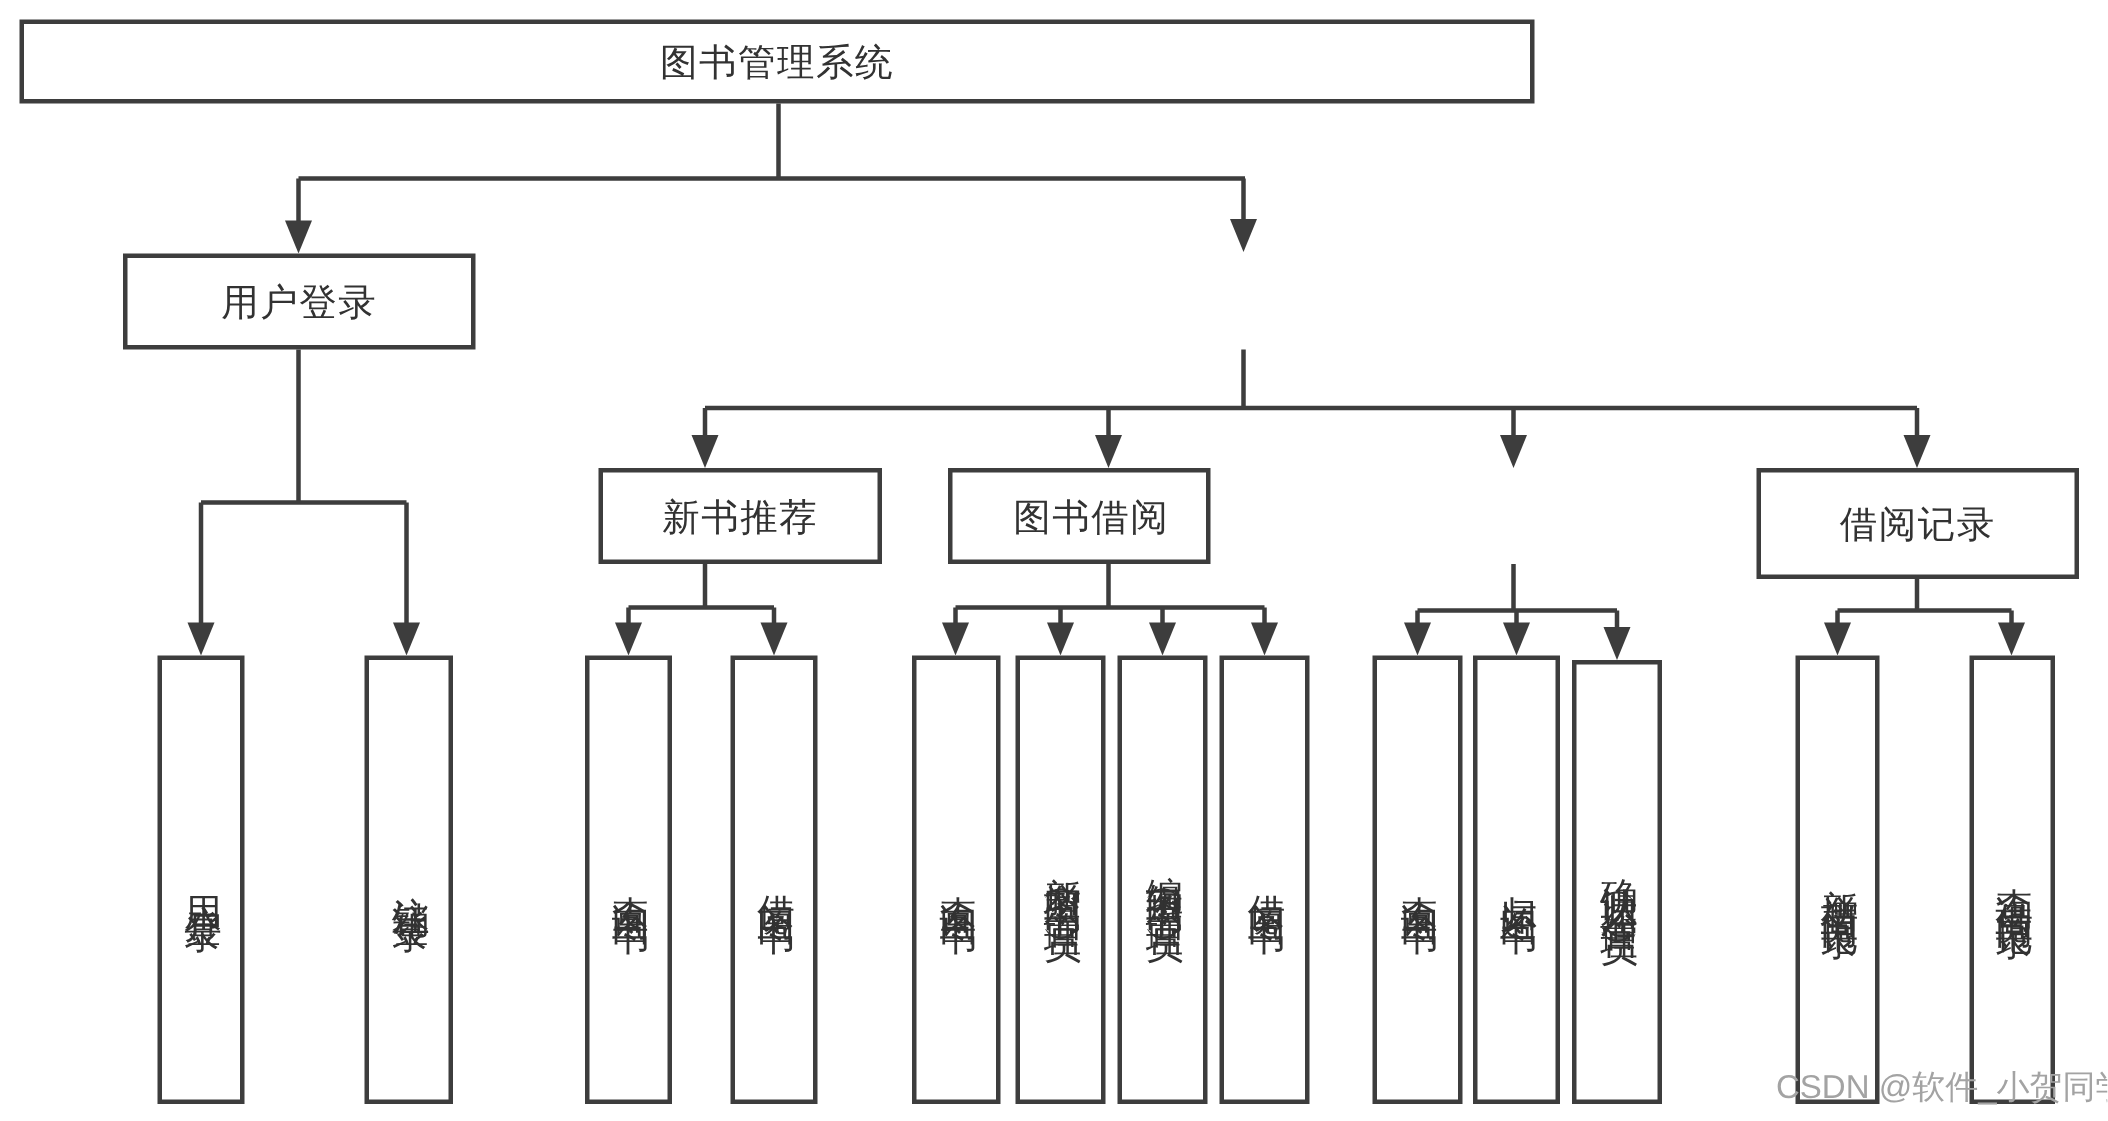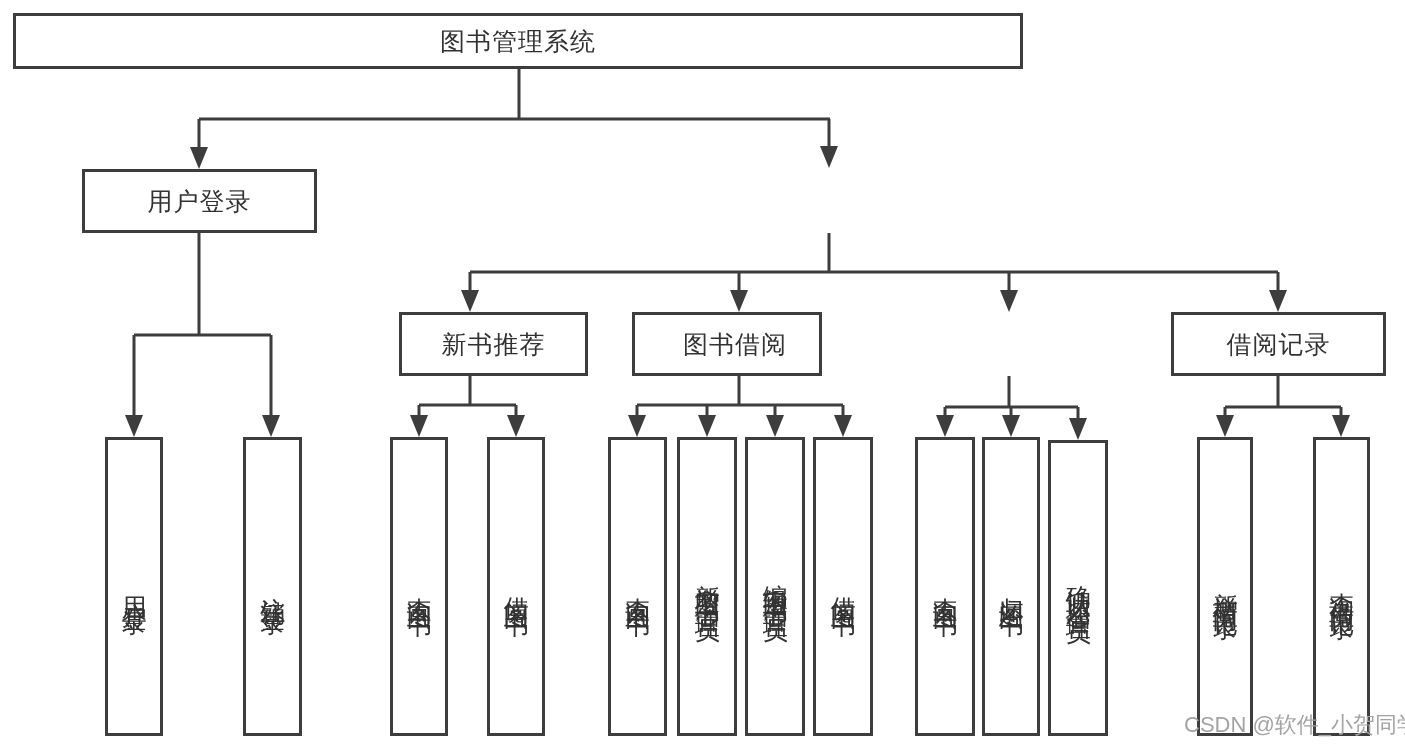--- a/index.html
+++ b/index.html
@@ -112,24 +112,24 @@
     <span class="h-label">图书管理系统</span>
   </div>
 
   <div class="node" style="left:82px; top:169px; width:235px; height:64px;">
     <span class="h-label">用户登录</span>
   </div>
 
   <div class="node" style="left:363px; top:312px; width:189px; height:64px;margin-left:36px;">
     <span class="h-label">新书推荐</span>
   </div>
-  <div class="node" style="left:632px; top:312px; width:190px; height:64px;padding-left:16px;">
+  <div class="node" style="left:632px; top:312px; width:175px; height:64px;padding-left:16px;">
     <span class="h-label">图书借阅</span>
   </div>
-  <div class="node" style="left:1171px; top:312px; width:215px; height:64px;">
+  <div class="node" style="left:1171px; top:312px; width:215px; height:74px;">
     <span class="h-label">借阅记录</span>
   </div>
 
   <div class="node leaf" style="left:105px; top:437px; width:58px; height:299px;">
     <span class="v-label">用户登录</span>
   </div>
   <div class="node leaf" style="left:243px; top:437px; width:59px; height:299px;">
     <span class="v-label">注销登录</span>
   </div>
 

